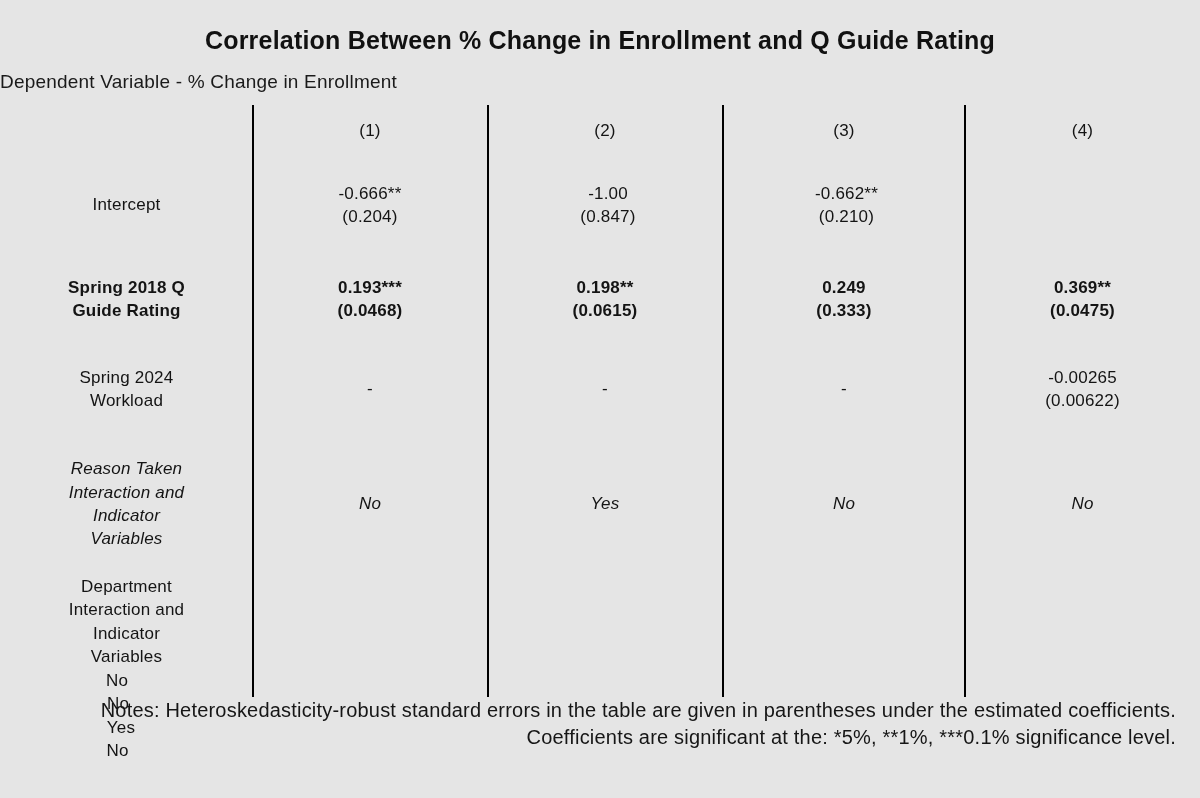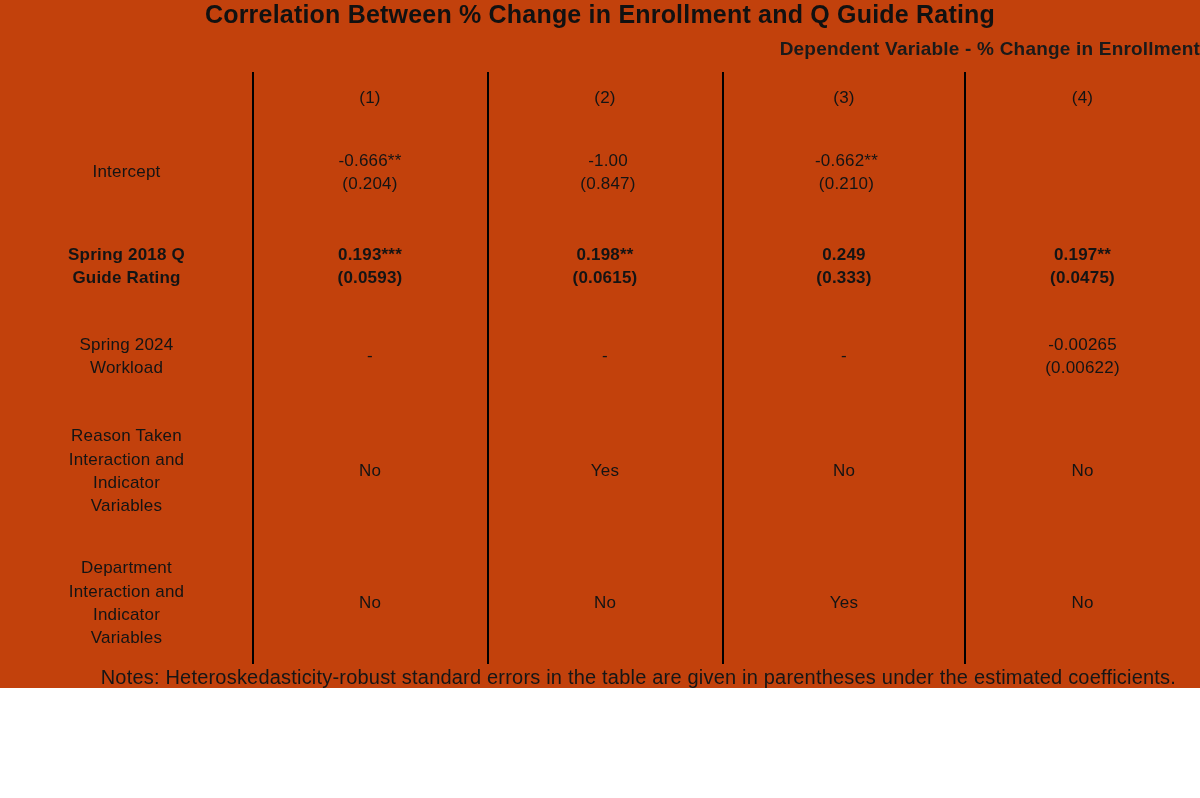--- a/index.html
+++ b/index.html
@@ -1,39 +1,39 @@
 <!DOCTYPE html>
 <html><head>
 <meta charset="utf-8">
 <style>
   * { margin: 0; padding: 0; box-sizing: border-box; }
   html, body { background: #ffffff; }
   .page {
     position: relative;
     width: 1200px;
-    height: 688px;
-    background: #c2410c;
+    height: 798px;
+    background: #e5e5e5;
     font-family: "Liberation Sans", sans-serif;
     color: #141414;
     overflow: hidden;
+    padding-top: 26px;
   }
   .title {
     text-align: center;
     font-size: 25px;
     font-weight: 700;
     letter-spacing: 0.2px;
     color: #111111;
   }
   .subtitle {
-    text-align: right;
+    text-align: left;
     font-size: 19px;
-    margin-top: 9px;
+    margin-top: 16px;
     letter-spacing: 0.2px;
     color: #1a1a1a;
-    font-weight: bold;
   }
   .table-wrap {
     position: relative;
     width: 1200px;
     margin-top: 12px;
   }
   .vline {
     position: absolute;
     top: 0;
     bottom: 0;
@@ -57,22 +57,22 @@
     justify-content: center;
     text-align: center;
     font-size: 17px;
     line-height: 1.38;
     letter-spacing: 0.2px;
   }
   .r-header    { height: 52px; }
   .r-intercept { height: 96px; }
   .r-qrating   { height: 92px; font-weight: bold; }
   .r-workload  { height: 88px; }
-  .r-reason    { height: 142px; }
-  .r-dept      { height: 122px; }
+  .r-reason    { height: 142px; font-style: italic; }
+  .r-dept      { height: 122px; flex-direction: column; }
   .label-cell .label-text {
     max-width: 140px;
     text-align: center;
   }
   .coef, .se { display: block; }
   .notes {
     padding: 0 14px 0 12px;
     font-size: 20px;
     line-height: 1.35;
     letter-spacing: 0.2px;
@@ -128,32 +128,32 @@
         <span class="se">(0.210)</span>
       </div>
     </div>
 
     <div class="trow r-qrating">
       <div class="cell c0 label-cell">
           <span class="label-text">Spring 2018 Q Guide Rating</span>
         </div>
       <div class="cell c1">
         <span class="coef">0.193***</span>
-        <span class="se">(0.0593)</span>
+        <span class="se">(0.0468)</span>
       </div>
       <div class="cell c2">
         <span class="coef">0.198**</span>
         <span class="se">(0.0615)</span>
       </div>
       <div class="cell c3">
         <span class="coef">0.249</span>
         <span class="se">(0.333)</span>
       </div>
       <div class="cell c4">
-        <span class="coef">0.197**</span>
+        <span class="coef">0.369**</span>
         <span class="se">(0.0475)</span>
       </div>
     </div>
 
     <div class="trow r-workload">
       <div class="cell c0 label-cell">
           <span class="label-text">Spring 2024 Workload</span>
         </div>
       <div class="cell c1">
         <span class="coef">-</span>

